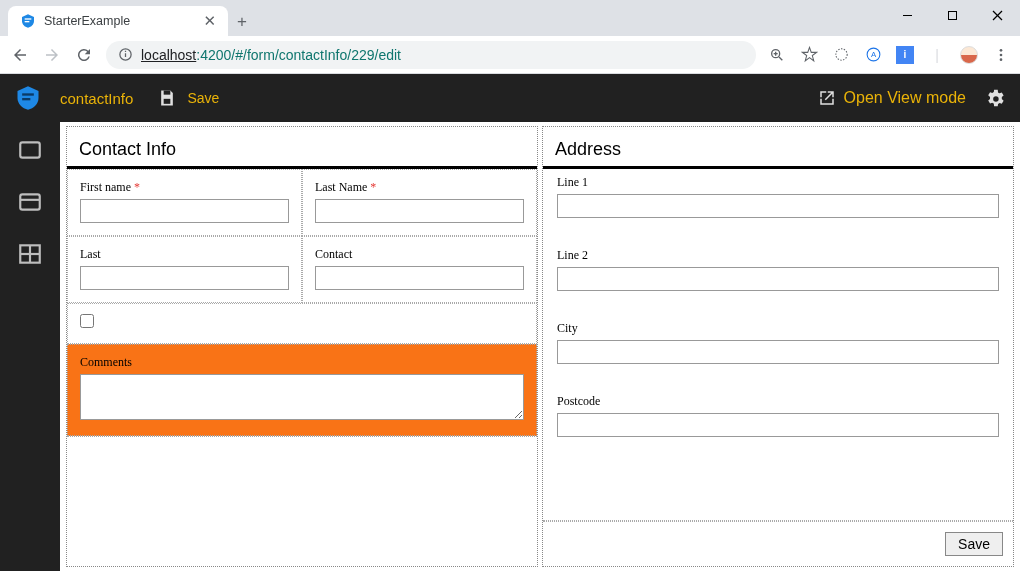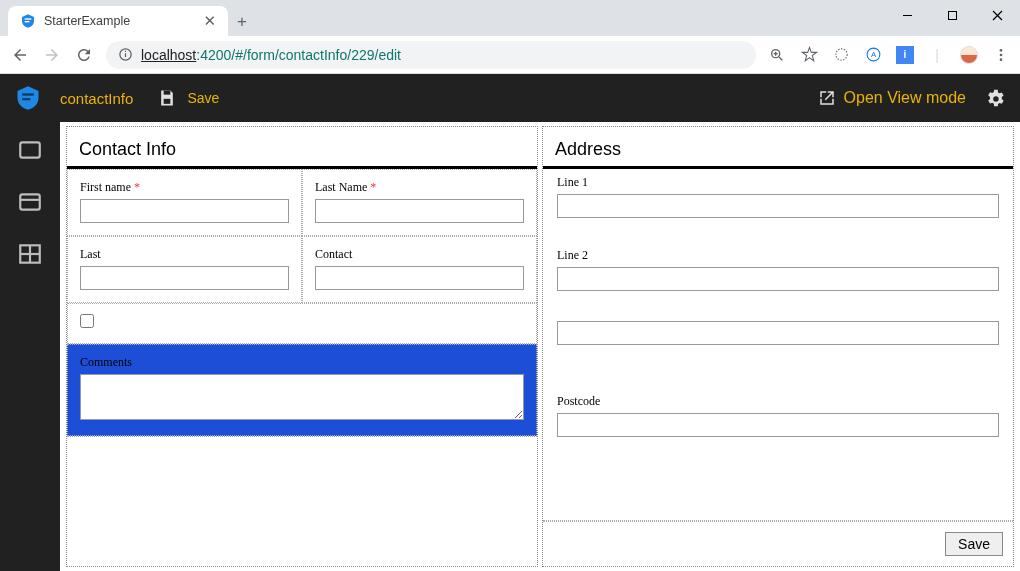--- a/index.html
+++ b/index.html
@@ -41,21 +41,21 @@
     .left-rail { width: 60px; background: #212121; display: flex; flex-direction: column; align-items: center; padding-top: 12px; gap: 20px; }
     .rail-btn { width: 32px; height: 32px; display: flex; align-items: center; justify-content: center; color: #bdbdbd; cursor: pointer; }
     
     .workspace { flex: 1; display: flex; padding: 4px 6px; gap: 0; overflow:auto; }
     .panel { flex: 1; border: 1px dotted #888; display: flex; flex-direction: column; }
     .panel + .panel { margin-left: 4px; }
     .panel-header { font-family: Arial, sans-serif; font-size: 18px; padding: 12px 12px 6px 12px; border-bottom: 3px solid #000; }
     
     .field-row { display: flex; }
     .field-cell { flex: 1; border: 1px dotted #aaa; padding: 10px 12px 12px 12px; }
-    .field-cell.pink { background: #1d4ed8; }
+    .field-cell.pink { background: #f97316; }
     .field-label { font-family: "Times New Roman", serif; font-size: 12px; color: #000; display: block; margin-bottom: 4px; }
     .req { color: #e53935; }
     .field-input { width: 100%; height: 24px; border: 1px solid #999; padding: 2px 4px; font-size: 13px; background:#fff;}
     textarea.field-input { height: 46px; resize: both; }
     input[type=checkbox].chk { width: 14px; height: 14px; }
     
     .panel-body { flex:1; display:flex; flex-direction:column;}
     .panel-body.simple .field-cell { border: none; padding: 6px 14px 8px 14px;}
     .panel-footer { border-top: 1px dotted #aaa; padding: 10px; display:flex; justify-content:flex-end; }
     .save-btn { padding: 3px 12px; border: 1px solid #888; background: #efefef; cursor: pointer; font-size: 14px;}
@@ -268,20 +268,21 @@
       <div class="panel-body simple" style="border-bottom:1px dotted #aaa;justify-content:center;">
         <div class="field-cell">
           <label class="field-label">Line 1</label>
           <input class="field-input" value="" style="">
         </div>
         <div class="field-cell">
           <label class="field-label">Line 2</label>
           <input class="field-input" value="" style="">
         </div>
         <div class="field-cell">
+          <label class="field-label">City</label>
           <input class="field-input" value="" style="">
         </div>
         <div class="field-cell">
           <label class="field-label">Postcode</label>
           <input class="field-input" value="" style="">
         </div>
         <div style="flex:1;"></div>
       </div>
       <div class="panel-footer">
         <button class="save-btn">Save</button>

